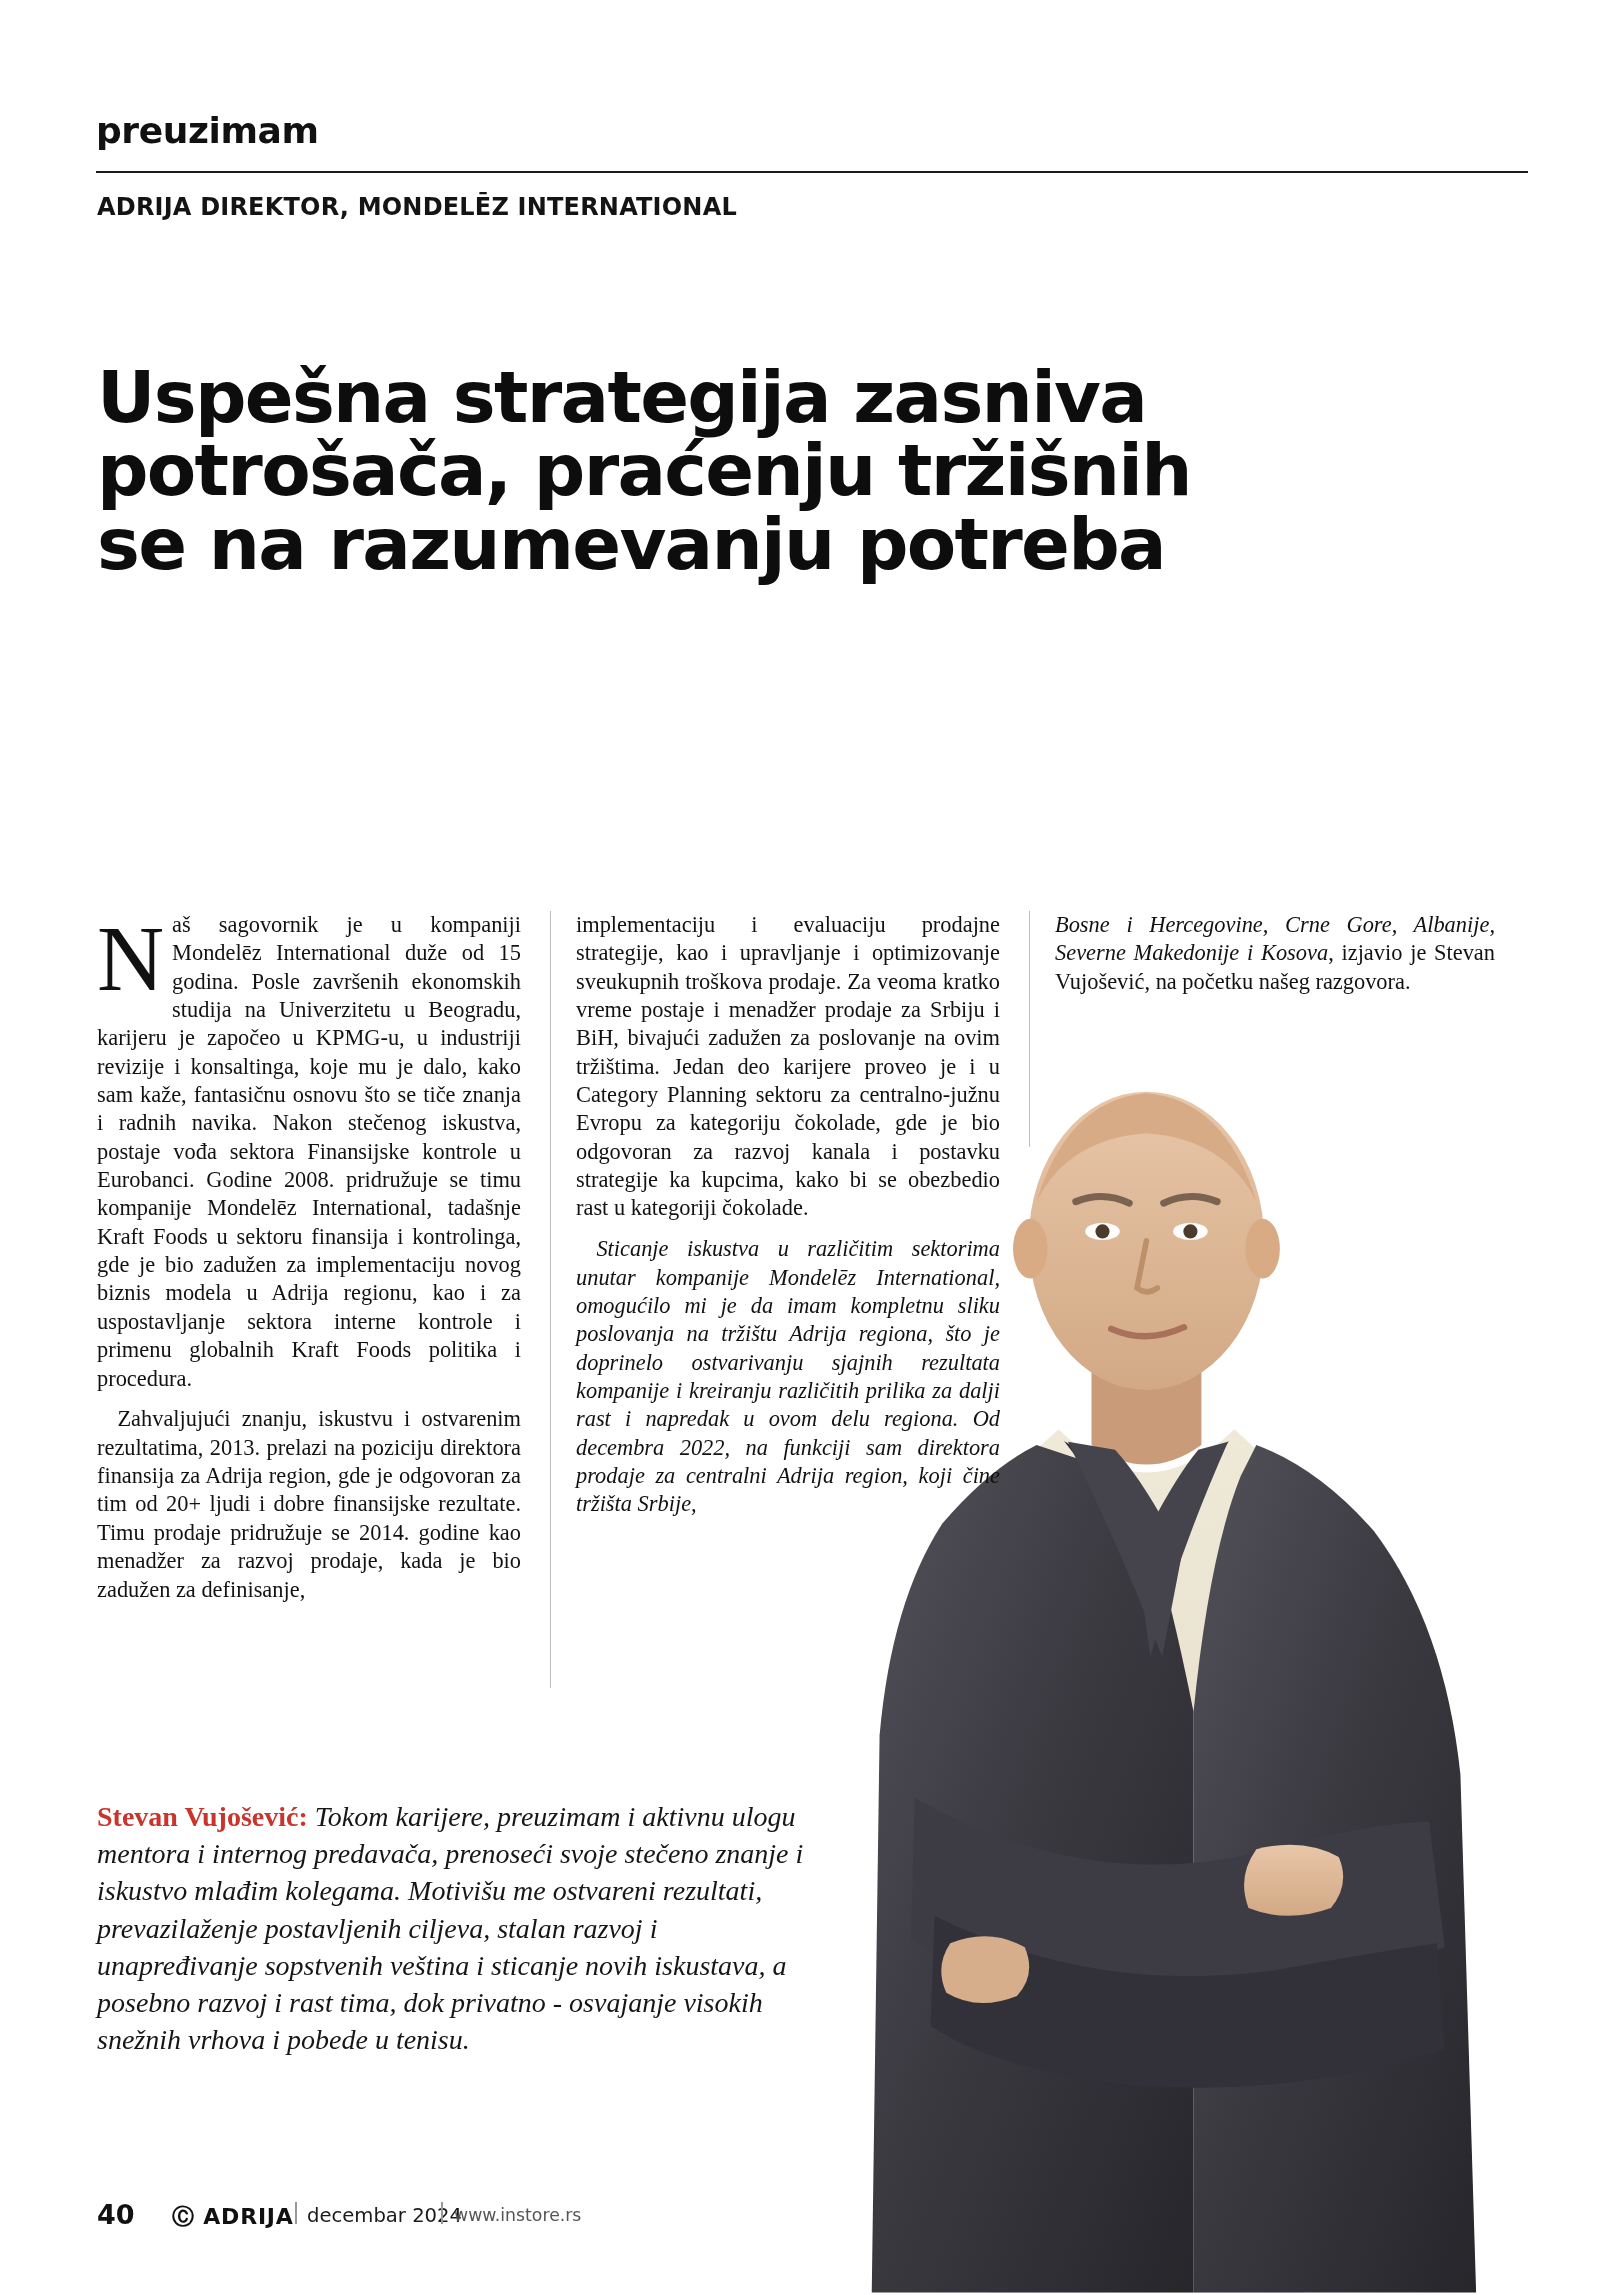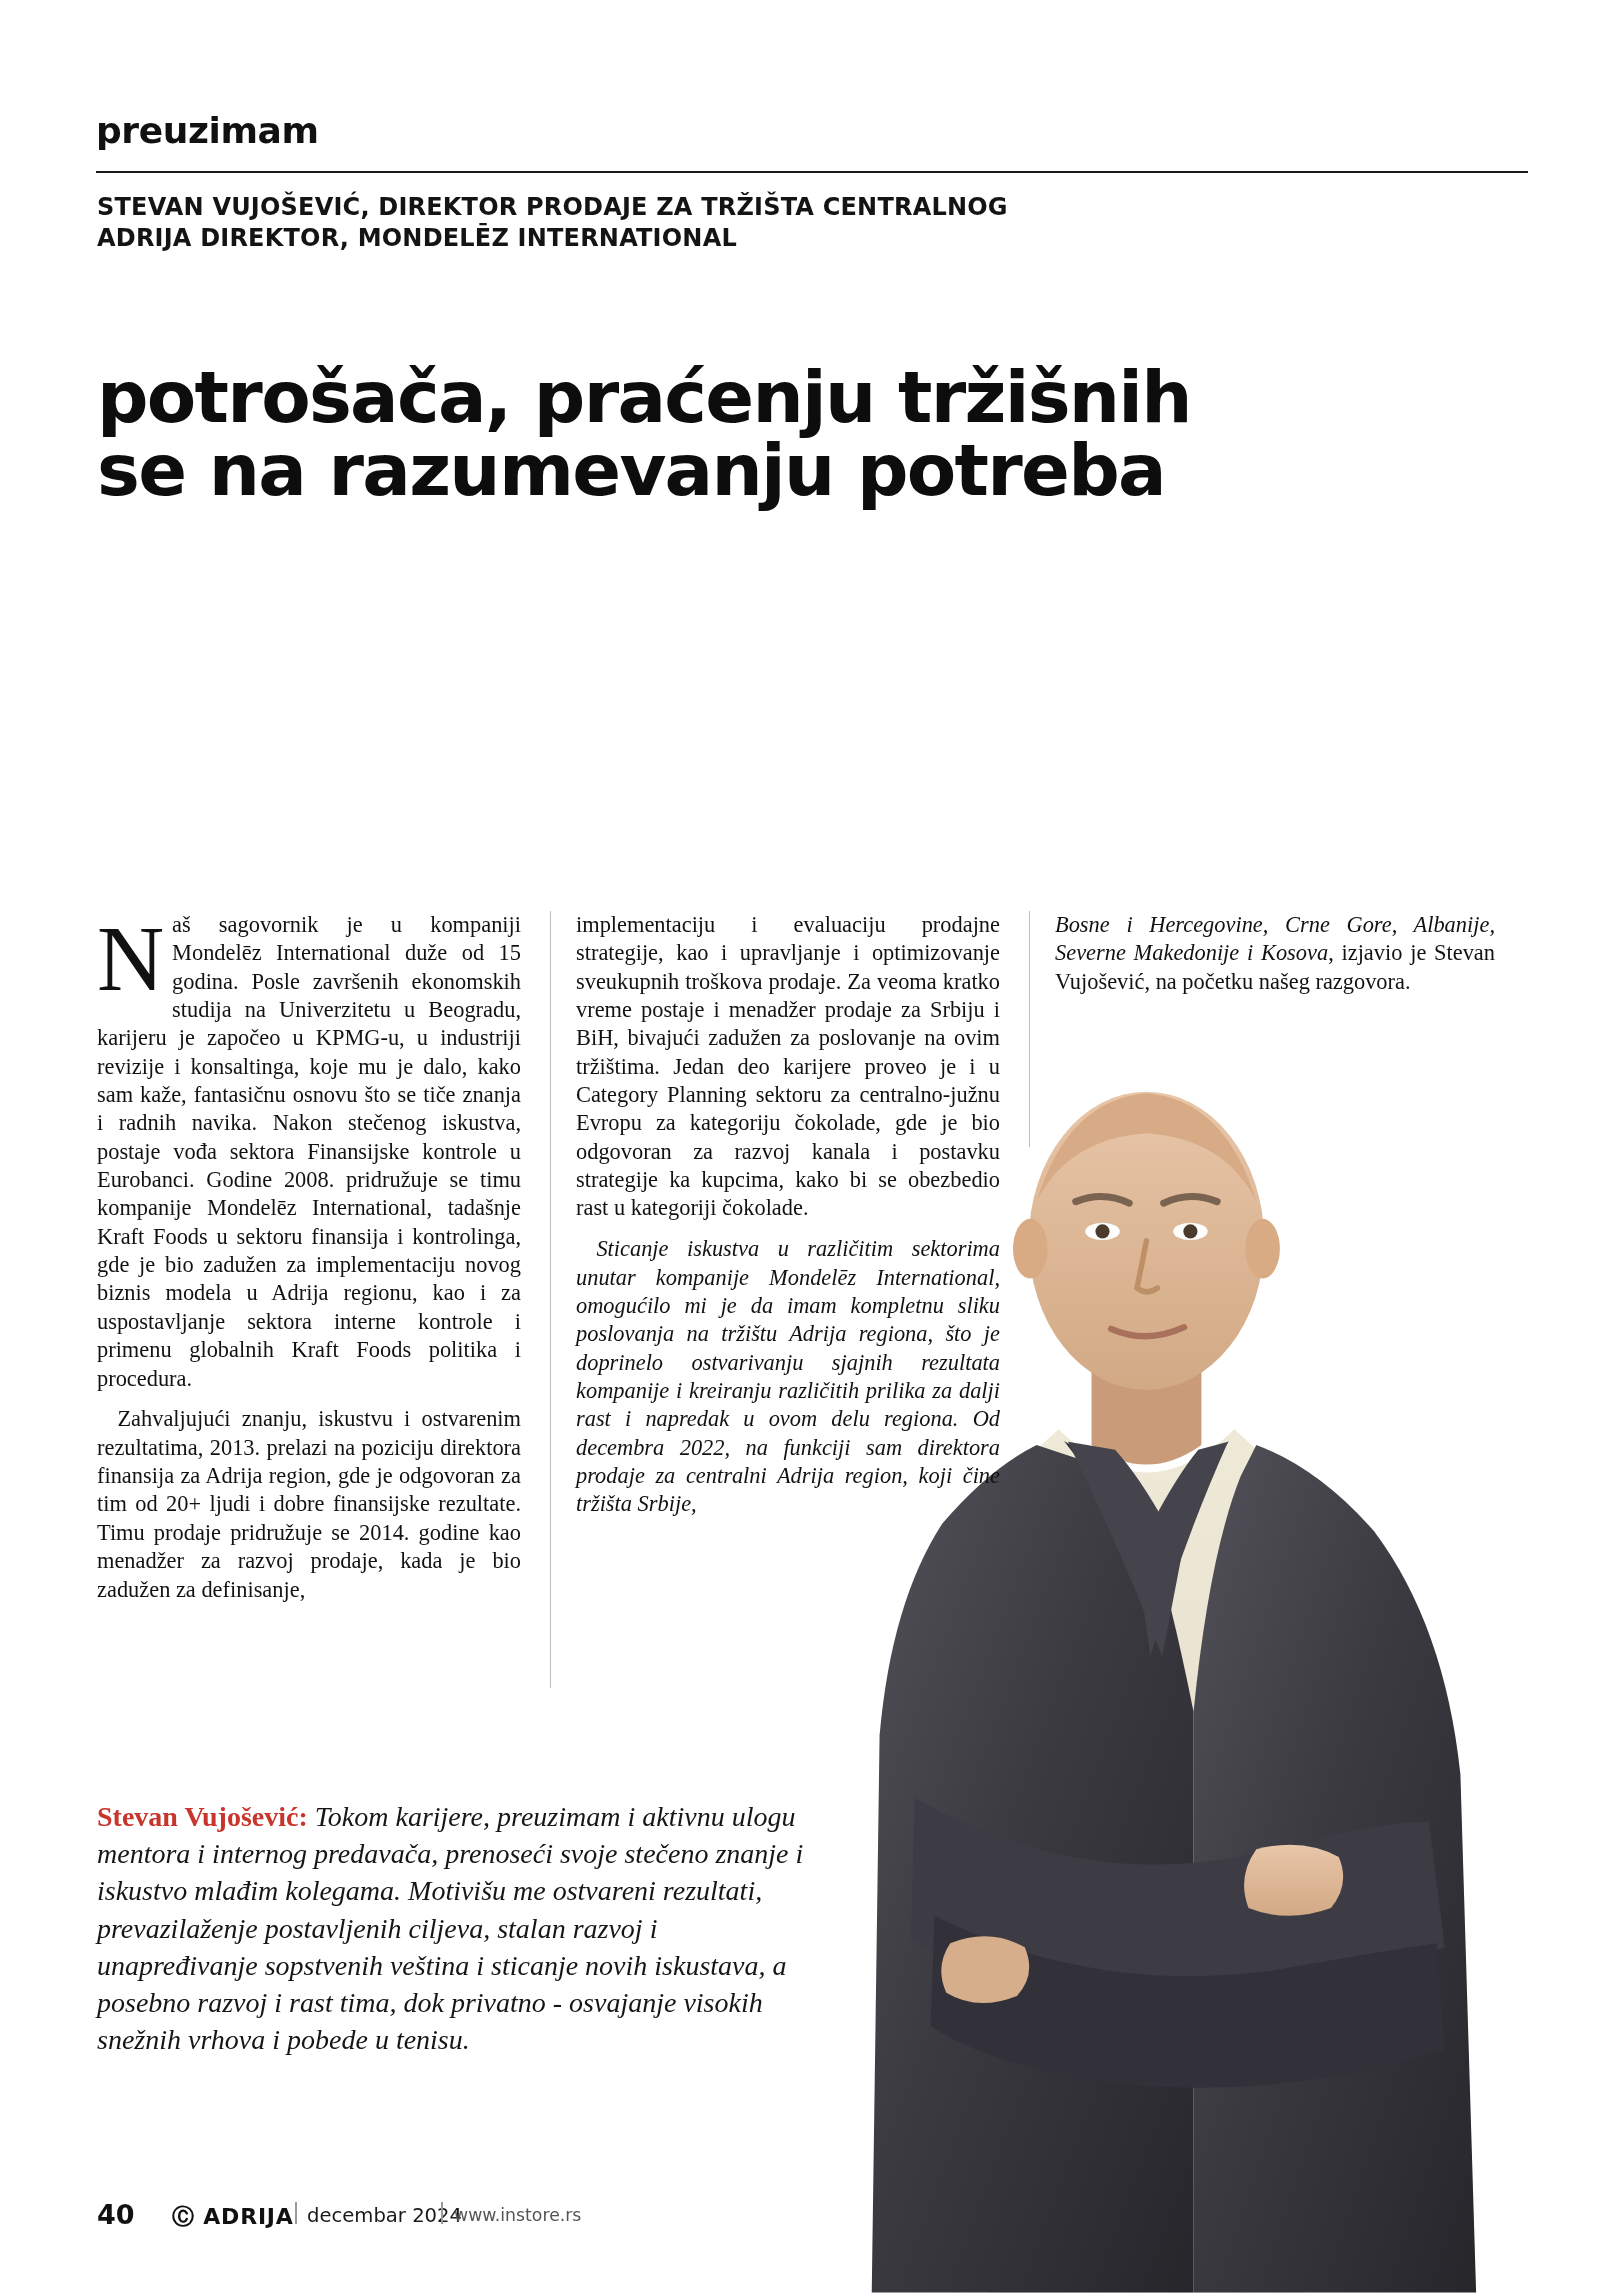--- a/index.html
+++ b/index.html
@@ -188,25 +188,25 @@
 </style>
 </head>
 <body>
 
 <div class="page">
 
   <div class="kicker">preuzimam</div>
   <div class="rule-top"></div>
 
   <div class="standfirst">
-    <div>STEVAN VUJOŠEVIĆ, DIREKTOR PRODAJE ZA TRŽIŠTA CENTRALNOG</div>
     <div>ADRIJA DIREKTOR, MONDELĒZ INTERNATIONAL</div>
   </div>
 
   <div class="headline">
+    <div>Uspešna strategija zasniva</div>
     <div>potrošača, praćenju tržišnih</div>
     <div>se na razumevanju potreba</div>
   </div>
 
   <div class="col-divider" id="div1"></div>
   <div class="col-divider" id="div2"></div>
 
   <svg class="photo" viewBox="0 0 1060 1640">
     <defs>
       <linearGradient id="suit" x1="0" y1="0" x2="1" y2="1">

